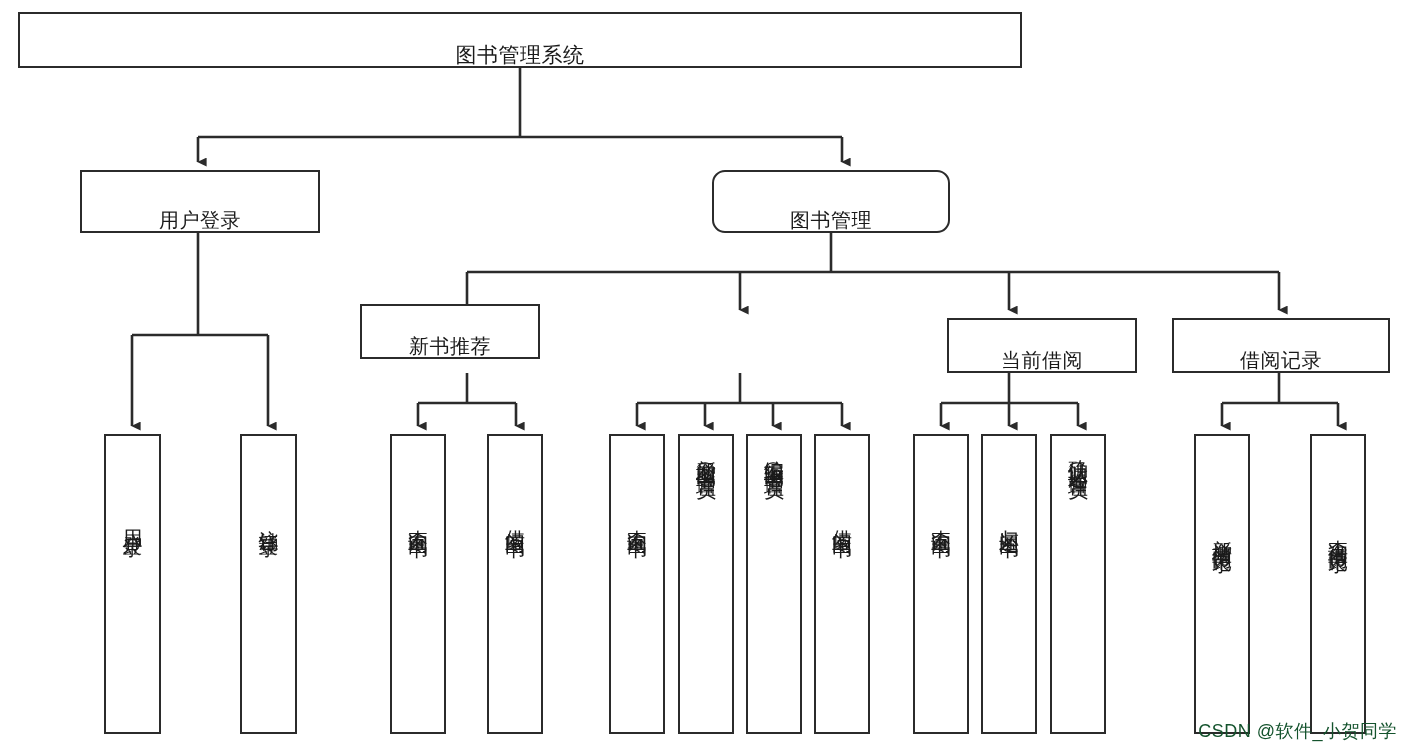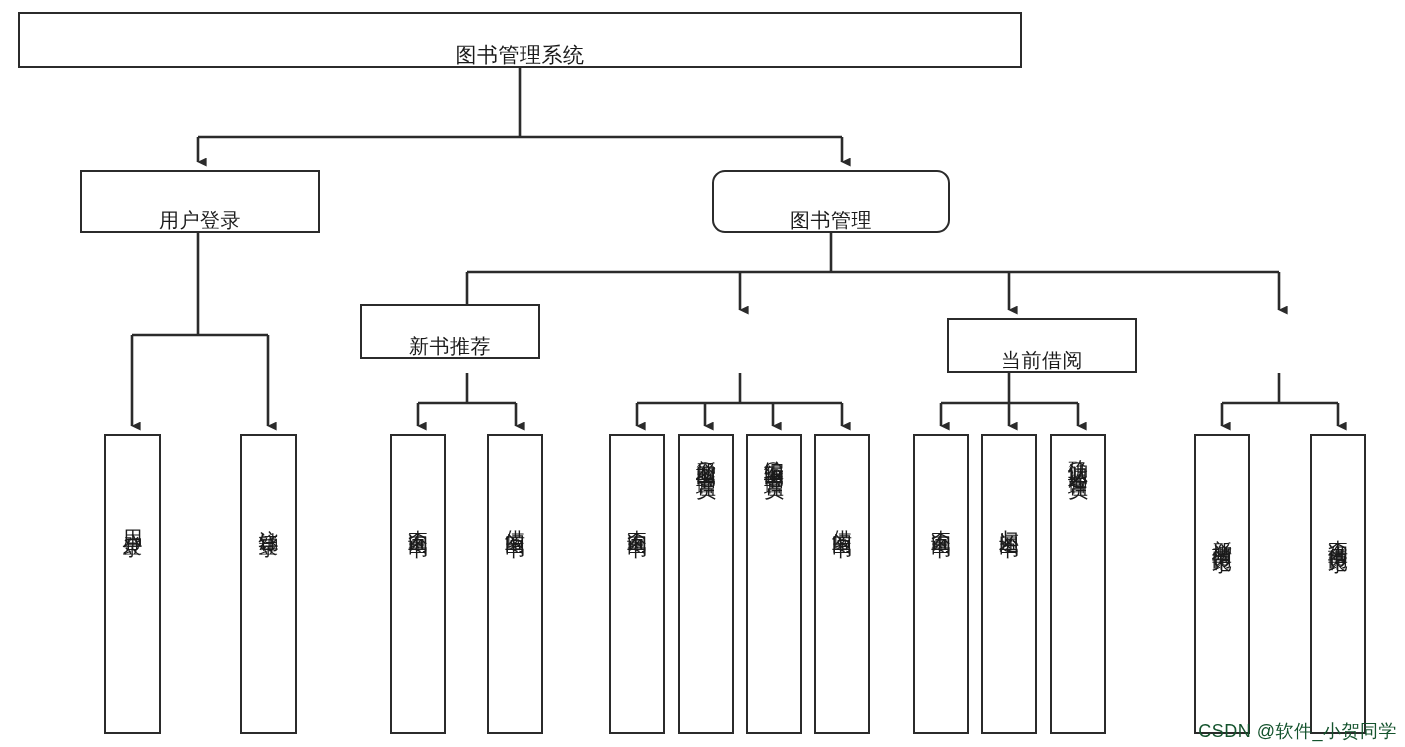--- a/index.html
+++ b/index.html
@@ -139,20 +139,23 @@
   <div class="node level-1" style="left:712px; top:170px; width:238px; height:63px;border-radius:13px;">
     <span class="node-label">图书管理</span>
   </div>
 
   <div class="node level-2" style="left:360px; top:304px; width:180px; height:55px;">
     <span class="node-label">新书推荐</span>
   </div>
   <div class="node level-2" style="left:903px; top:318px; width:190px; height:55px;margin-left:44px;">
     <span class="node-label">当前借阅</span>
   </div>
+  <div class="node level-2" style="left:1172px; top:318px; width:218px; height:55px;">
+    <span class="node-label">借阅记录</span>
+  </div>
 
   <div class="node leaf mid-text" style="left:104px; top:434px; width:57px; height:300px;">
     <span class="node-label">用户登录</span>
   </div>
   <div class="node leaf mid-text" style="left:240px; top:434px; width:57px; height:300px;">
     <span class="node-label">注销登录</span>
   </div>
 
   <div class="node leaf mid-text" style="left:390px; top:434px; width:56px; height:300px;">
     <span class="node-label">查询图书</span>

